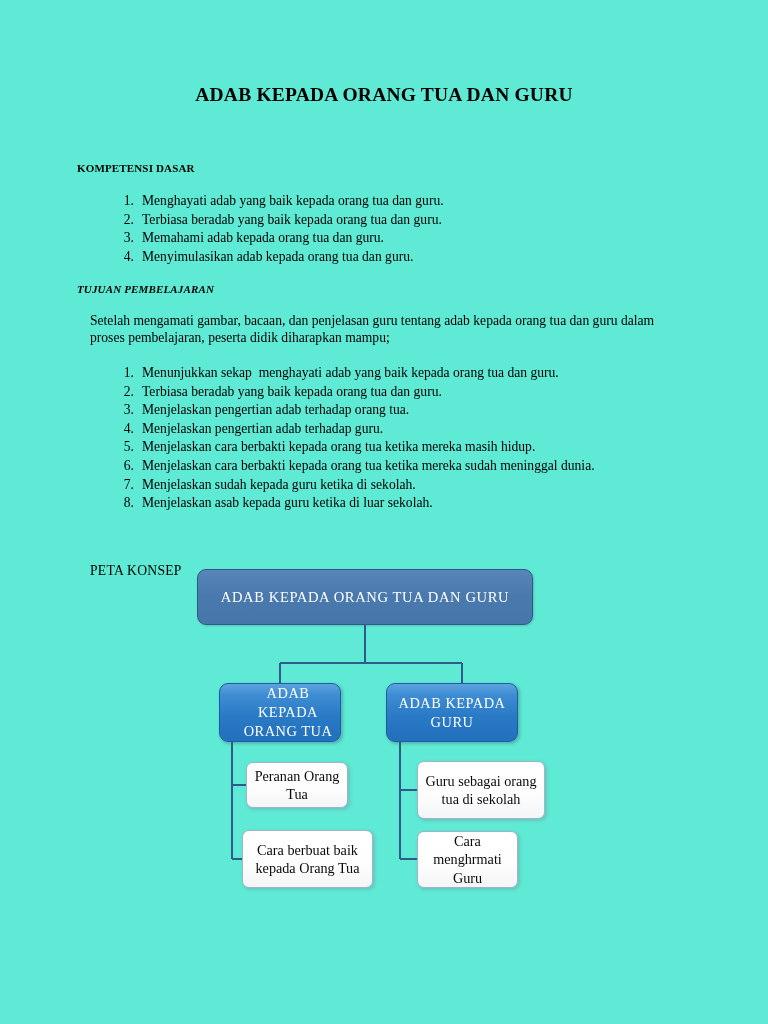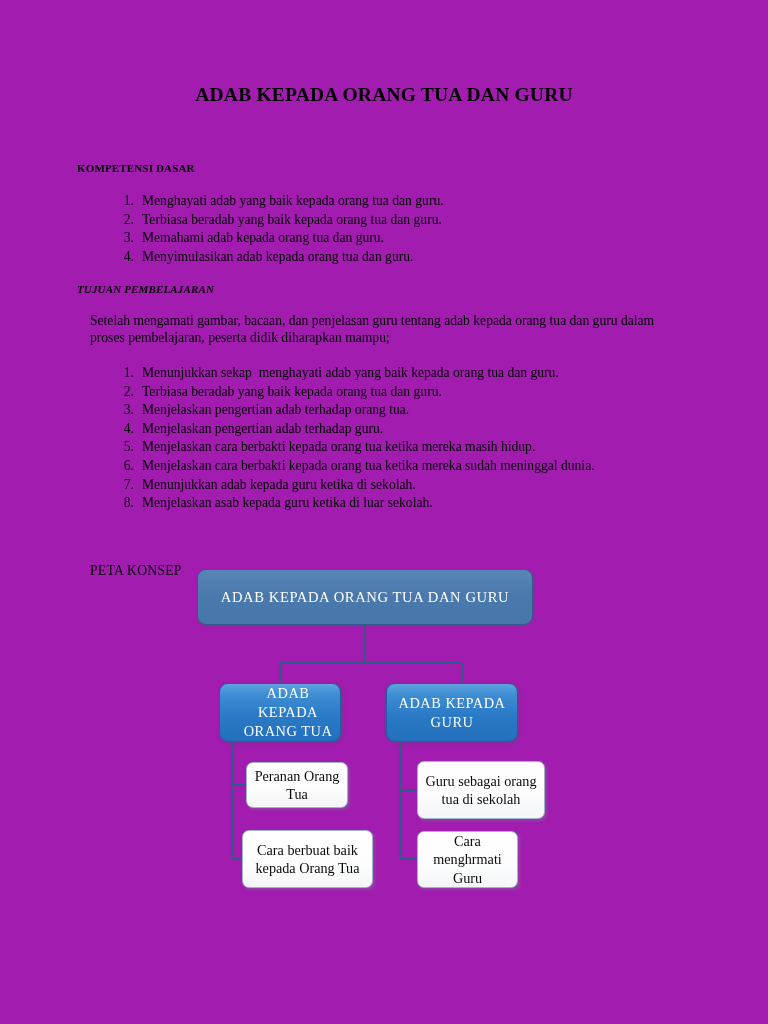--- a/index.html
+++ b/index.html
@@ -12,21 +12,21 @@
     height: 1024px;
     position: relative;
     font-family: "Liberation Serif", "DejaVu Serif", serif;
     color: #000000;
     overflow: hidden;
   }
 
   .page {
     position: absolute;
     inset: 0;
-    background: #a21caf;
+    background: #5eead4;
   }
 
   
   .doc-title {
     position: absolute;
     top: 84px;
     left: 0;
     width: 768px;
     text-align: center;
     font-size: 19.5px;
@@ -173,21 +173,21 @@
 
   <div class="body-para">Setelah mengamati gambar, bacaan, dan penjelasan guru tentang adab kepada orang tua dan guru dalam proses pembelajaran, peserta didik diharapkan mampu;</div>
 
   <ol class="num-list" id="tp-list">
     <li><span class="num">1.</span><span class="item-text">Menunjukkan sekap  menghayati adab yang baik kepada orang tua dan guru.</span></li>
     <li><span class="num">2.</span><span class="item-text">Terbiasa beradab yang baik kepada orang tua dan guru.</span></li>
     <li><span class="num">3.</span><span class="item-text">Menjelaskan pengertian adab terhadap orang tua.</span></li>
     <li><span class="num">4.</span><span class="item-text">Menjelaskan pengertian adab terhadap guru.</span></li>
     <li><span class="num">5.</span><span class="item-text">Menjelaskan cara berbakti kepada orang tua ketika mereka masih hidup.</span></li>
     <li><span class="num">6.</span><span class="item-text">Menjelaskan cara berbakti kepada orang tua ketika mereka sudah meninggal dunia.</span></li>
-    <li><span class="num">7.</span><span class="item-text">Menunjukkan adab kepada guru ketika di sekolah.</span></li>
+    <li><span class="num">7.</span><span class="item-text">Menjelaskan sudah kepada guru ketika di sekolah.</span></li>
     <li><span class="num">8.</span><span class="item-text">Menjelaskan asab kepada guru ketika di luar sekolah.</span></li>
   </ol>
 
   <div class="peta-label">PETA KONSEP</div>
 
   <div class="diagram">
     <svg width="768" height="1024" viewBox="0 0 768 1024" xmlns="http://www.w3.org/2000/svg">
       <g stroke="#2f5a8a" stroke-width="2.2" fill="none" shape-rendering="crispEdges">
 
         <line x1="365" y1="625" x2="365" y2="663"></line>

